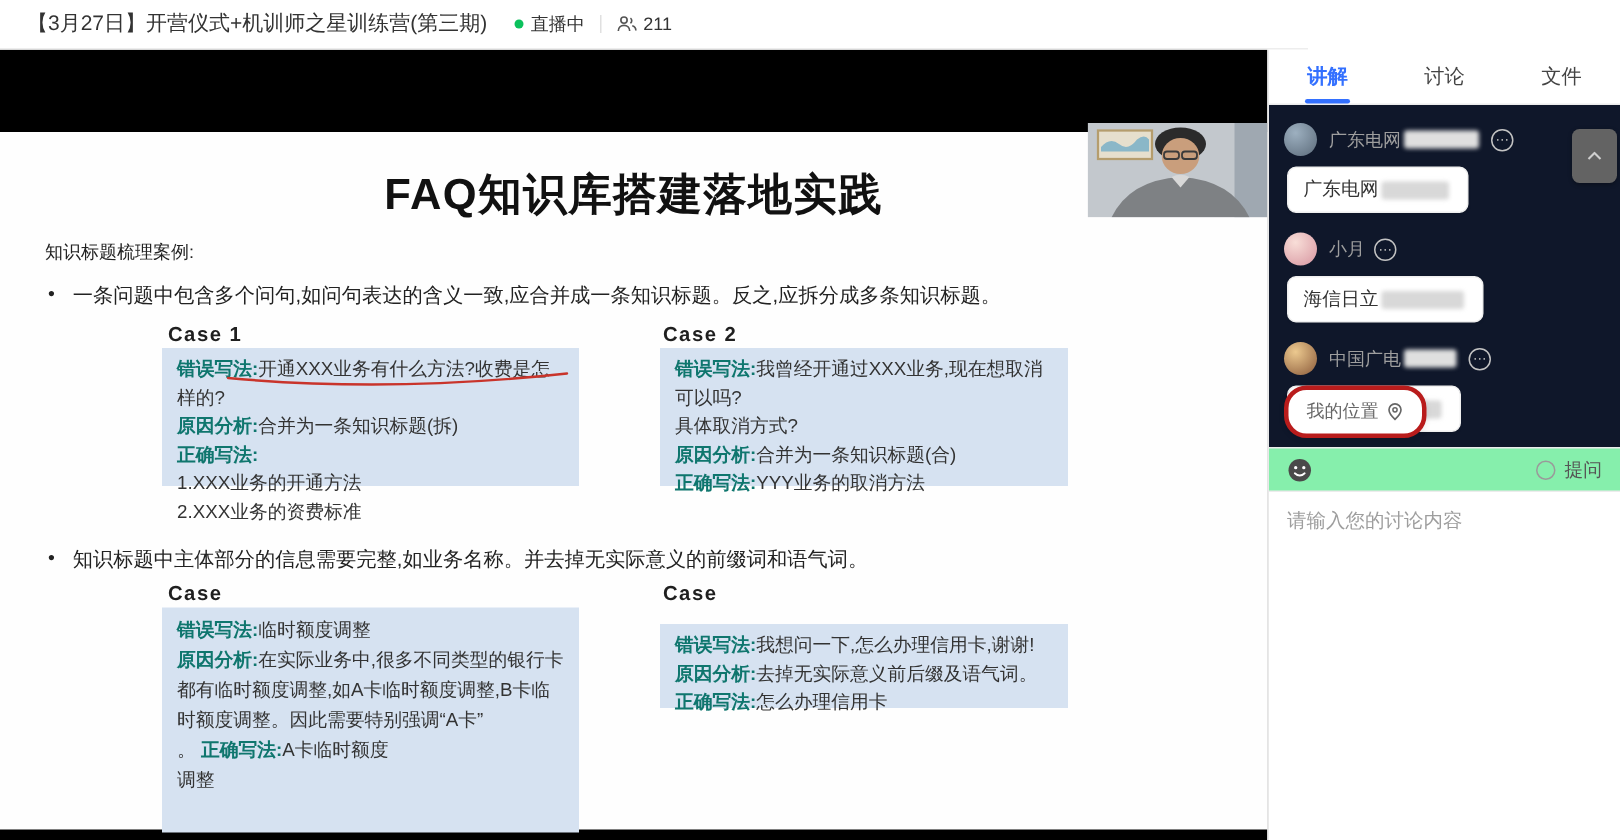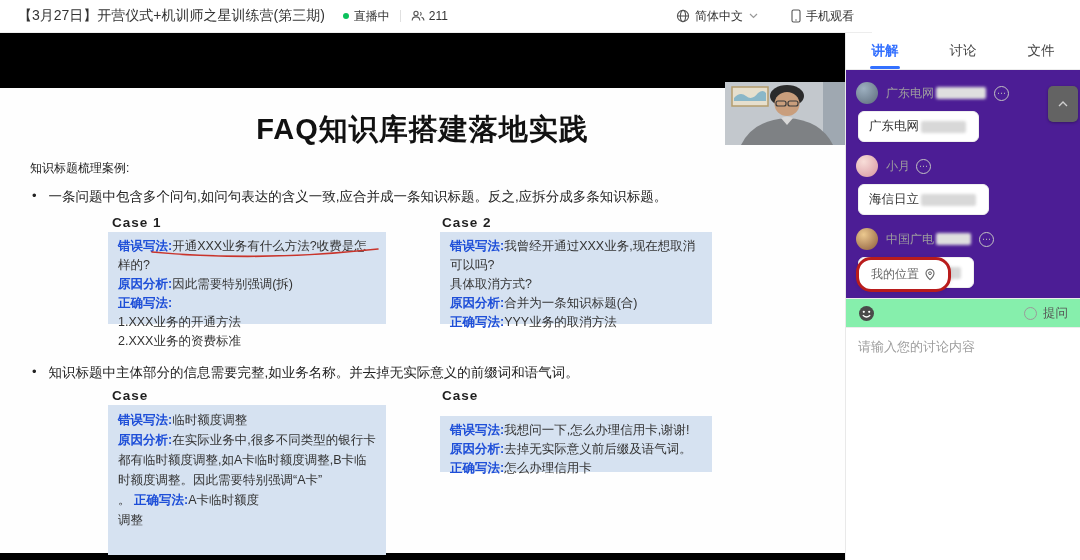--- a/index.html
+++ b/index.html
@@ -29,42 +29,42 @@
   .slide { position:absolute; left:0; top:55px; width:845px; height:465px; background:#fefefe; color:#1a1a1a; }
   .slide-title { position:absolute; left:0; top:22px; width:845px; text-align:center;
                  font-size:29px; font-weight:600; letter-spacing:1px; color:#111; }
   .section-label { position:absolute; left:30px; top:72px; font-size:12px; color:#222; }
   .bullet { position:absolute; font-size:13.5px; color:#222; display:flex; }
   .bullet .dot { margin-right:12px; font-size:13px; }
   .bullet1 { left:32px; top:100px; width:780px; }
   .bullet2 { left:32px; top:276px; width:780px; }
   .case-heading { position:absolute; font-size:13.5px; font-weight:bold; color:#1f1f1f; letter-spacing:1px; }
   .case-box { position:absolute; background:#d6e2f1; padding:5px 10px; font-size:12.5px; color:#333; line-height:19px; }
-  .case-box b { color:#1d4ed8; }
+  .case-box b { color:#0f766e; }
   .case-box .ln { display:block; }
   .cb1 { left:108px; top:144px; width:278px; height:92px; }
   .cb2 { left:440px; top:144px; width:272px; height:92px; }
   .cb3 { left:108px; top:317px; width:278px; height:150px; line-height:20px; }
   .cb4 { left:440px; top:328px; width:272px; height:56px; }
   .red-curve { position:absolute; left:42px; top:16px; pointer-events:none; }
 
   
   .video { position:absolute; left:725px; top:49px; width:120px; height:63px; overflow:hidden; z-index:5; }
 
   
   .sidebar { position:absolute; left:845px; top:33px; width:235px; height:527px; background:#fff;
              border-left:1px solid #e9e9e9; display:flex; flex-direction:column; }
   .tabs { height:37px; border-bottom:1px solid #ececec; display:flex; flex:0 0 37px; }
   .tab { flex:1; display:flex; align-items:center; justify-content:center; font-size:13.5px; color:#444;
          position:relative; cursor:pointer; }
   .tab.active { color:#3370ff; font-weight:bold; }
   .tab.active::after { content:""; position:absolute; bottom:0; left:50%; transform:translateX(-50%);
                        width:30px; height:3px; background:#3370ff; border-radius:2px; }
 
-  .chat { flex:1; position:relative; background:#4c1d95; padding:12px 10px 4px 10px; overflow:hidden; }
+  .chat { flex:1; position:relative; background:#0f172a; padding:12px 10px 4px 10px; overflow:hidden; }
   .msg { margin-bottom:13px; }
   .msg-head { display:flex; align-items:center; margin-bottom:7px; }
   .avatar { width:22px; height:22px; border-radius:50%; flex:0 0 22px; margin-right:8px; }
   .av1 { background:radial-gradient(circle at 35% 30%, #9db0c0, #5c6b7a); }
   .av2 { background:radial-gradient(circle at 35% 30%, #f8ded8, #d795a0); }
   .av3 { background:radial-gradient(circle at 35% 30%, #ecc98f, #8a5a3a); }
   .msg-name { font-size:12px; color:#9e9e9e; white-space:nowrap; }
   .redact { display:inline-block; height:12px; background:#dfdfdf; border-radius:2px; vertical-align:middle;
             filter:blur(1.5px); margin:0 2px; }
   .bubble .redact { background:#d8d8d8; }
@@ -107,40 +107,20 @@
       <span class="viewers">
         <svg width="14" height="12" viewBox="0 0 14 12">
           <circle cx="5" cy="3.4" r="2.1" fill="none" stroke="#555" stroke-width="1.1"></circle>
           <path d="M1.2 10.6c0-2.3 1.7-3.7 3.8-3.7s3.8 1.4 3.8 3.7" fill="none" stroke="#555" stroke-width="1.1"></path>
           <path d="M9.3 2.1a2.1 2.1 0 0 1 0 3.4" fill="none" stroke="#555" stroke-width="1.1"></path>
           <path d="M10.5 7.2c1.4.4 2.4 1.6 2.4 3.2" fill="none" stroke="#555" stroke-width="1.1"></path>
         </svg>
         <span>211</span>
       </span>
     </span>
-    <span class="topbar-right">
-      <span class="lang-select">
-        <svg width="14" height="14" viewBox="0 0 14 14">
-          <circle cx="7" cy="7" r="5.6" fill="none" stroke="#555" stroke-width="1.1"></circle>
-          <ellipse cx="7" cy="7" rx="2.6" ry="5.6" fill="none" stroke="#555" stroke-width="1.1"></ellipse>
-          <line x1="1.4" y1="7" x2="12.6" y2="7" stroke="#555" stroke-width="1.1"></line>
-        </svg>
-        <span>简体中文</span>
-        <svg class="chevron" width="9" height="6" viewBox="0 0 9 6">
-          <path d="M1 1l3.5 3.5L8 1" fill="none" stroke="#999" stroke-width="1.2"></path>
-        </svg>
-      </span>
-      <span class="mobile-view">
-        <svg width="10" height="14" viewBox="0 0 10 14">
-          <rect x="1" y="1" width="8" height="12" rx="1.5" fill="none" stroke="#555" stroke-width="1.1"></rect>
-          <circle cx="5" cy="11" r="0.7" fill="#555"></circle>
-        </svg>
-        <span>手机观看</span>
-      </span>
-    </span>
   </header>
 
   <div class="stage">
 
     <div class="slide">
       <div class="slide-title">FAQ知识库搭建落地实践</div>
       <div class="section-label">知识标题梳理案例:</div>
 
       <div class="bullet bullet1">
         <span class="dot">•</span>
@@ -148,21 +128,21 @@
       </div>
 
       <div class="case-heading" style="left:112px; top:127px;">Case 1</div>
       <div class="case-heading" style="left:442px; top:127px;">Case 2</div>
 
       <div class="case-box cb1">
         <span class="ln"><b>错误写法:</b><span>开通XXX业务有什么方法?收费是怎样的?</span></span>
         <svg class="red-curve" width="232" height="12" viewBox="0 0 232 12">
           <path d="M2 4 Q 110 14 228 1" fill="none" stroke="#c9342b" stroke-width="1.6" stroke-linecap="round"></path>
         </svg>
-        <span class="ln"><b>原因分析:</b><span>因此需要特别强调(拆)</span></span>
+        <span class="ln"><b>原因分析:</b><span>合并为一条知识标题(拆)</span></span>
         <span class="ln"><b>正确写法:</b></span>
         <span class="ln">1.XXX业务的开通方法</span>
         <span class="ln">2.XXX业务的资费标准</span>
       </div>
 
       <div class="case-box cb2">
         <span class="ln"><b>错误写法:</b><span>我曾经开通过XXX业务,现在想取消可以吗?</span></span>
         <span class="ln">具体取消方式?</span>
         <span class="ln"><b>原因分析:</b><span>合并为一条知识标题(合)</span></span>
         <span class="ln"><b>正确写法:</b><span>YYY业务的取消方法</span></span>

